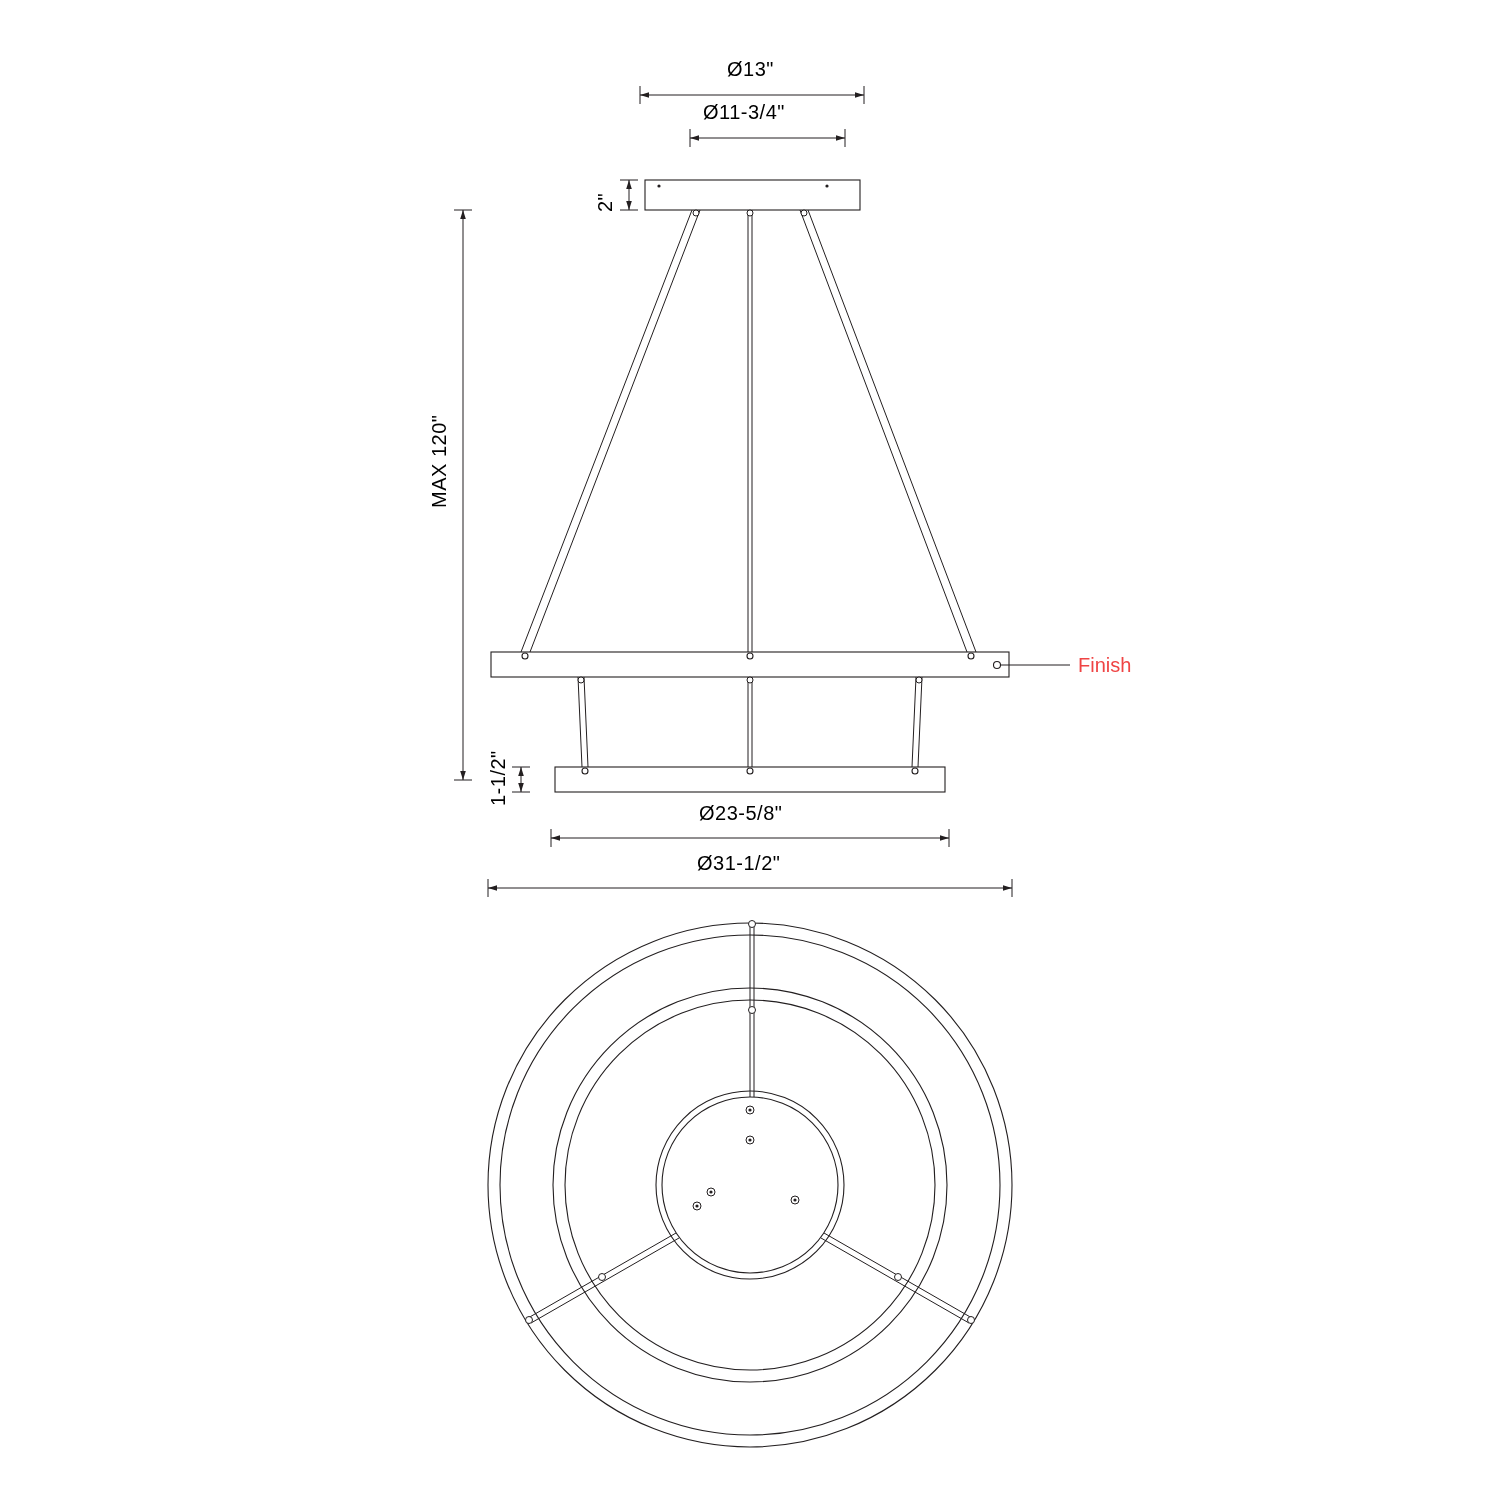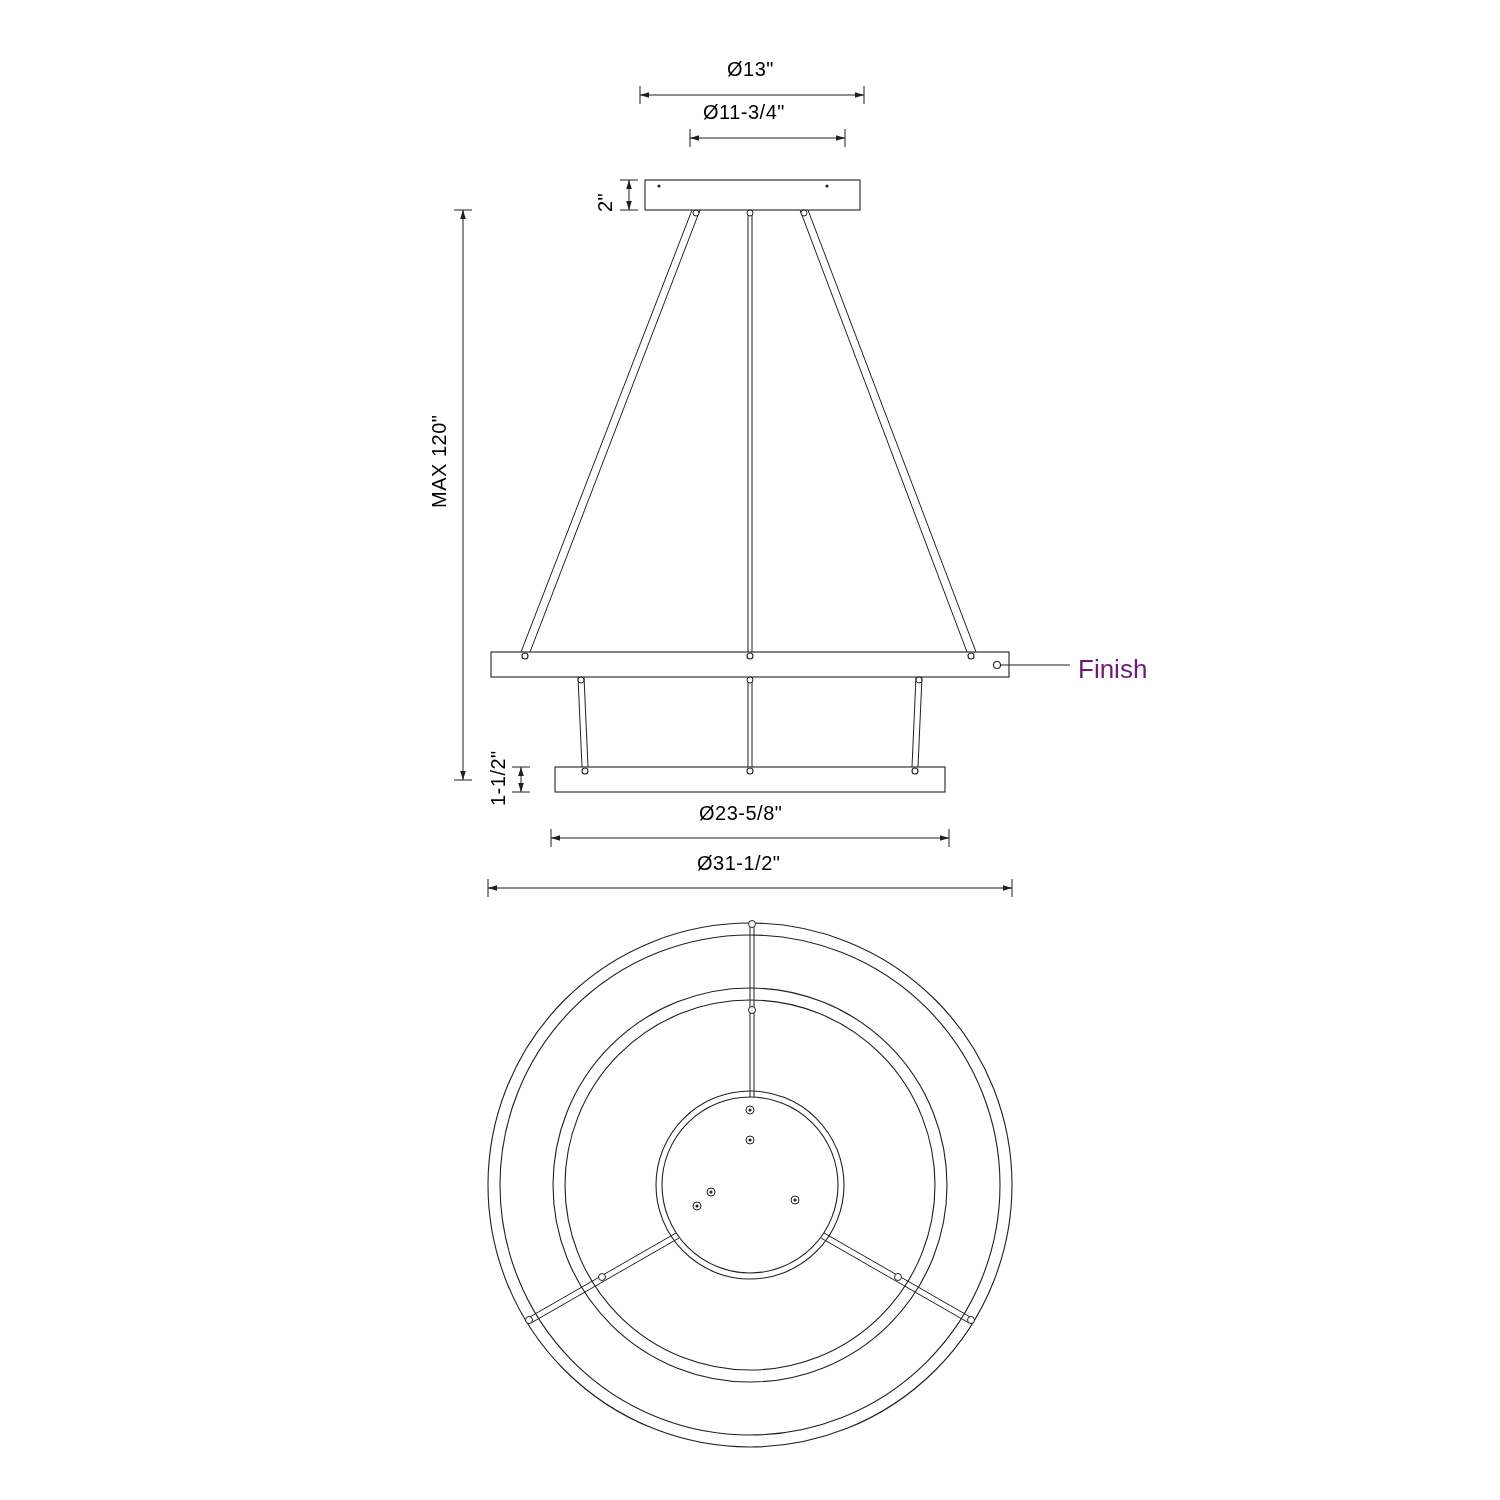--- a/index.html
+++ b/index.html
@@ -34,22 +34,22 @@
     font-size: 20px;
     letter-spacing: 0.5px;
     color: #000;
     white-space: nowrap;
   }
   .dim-label.rot {
     transform-origin: left top;
   }
   .callout-label {
     position: absolute;
-    font-size: 26px;
-    color: #701a75;
+    font-size: 20px;
+    color: #ef4444;
     white-space: nowrap;
   }
 </style>
 </head>
 <body>
 
 <div id="sheet">
 
   <svg class="drawing" viewBox="0 0 1500 1500">
     <defs>

